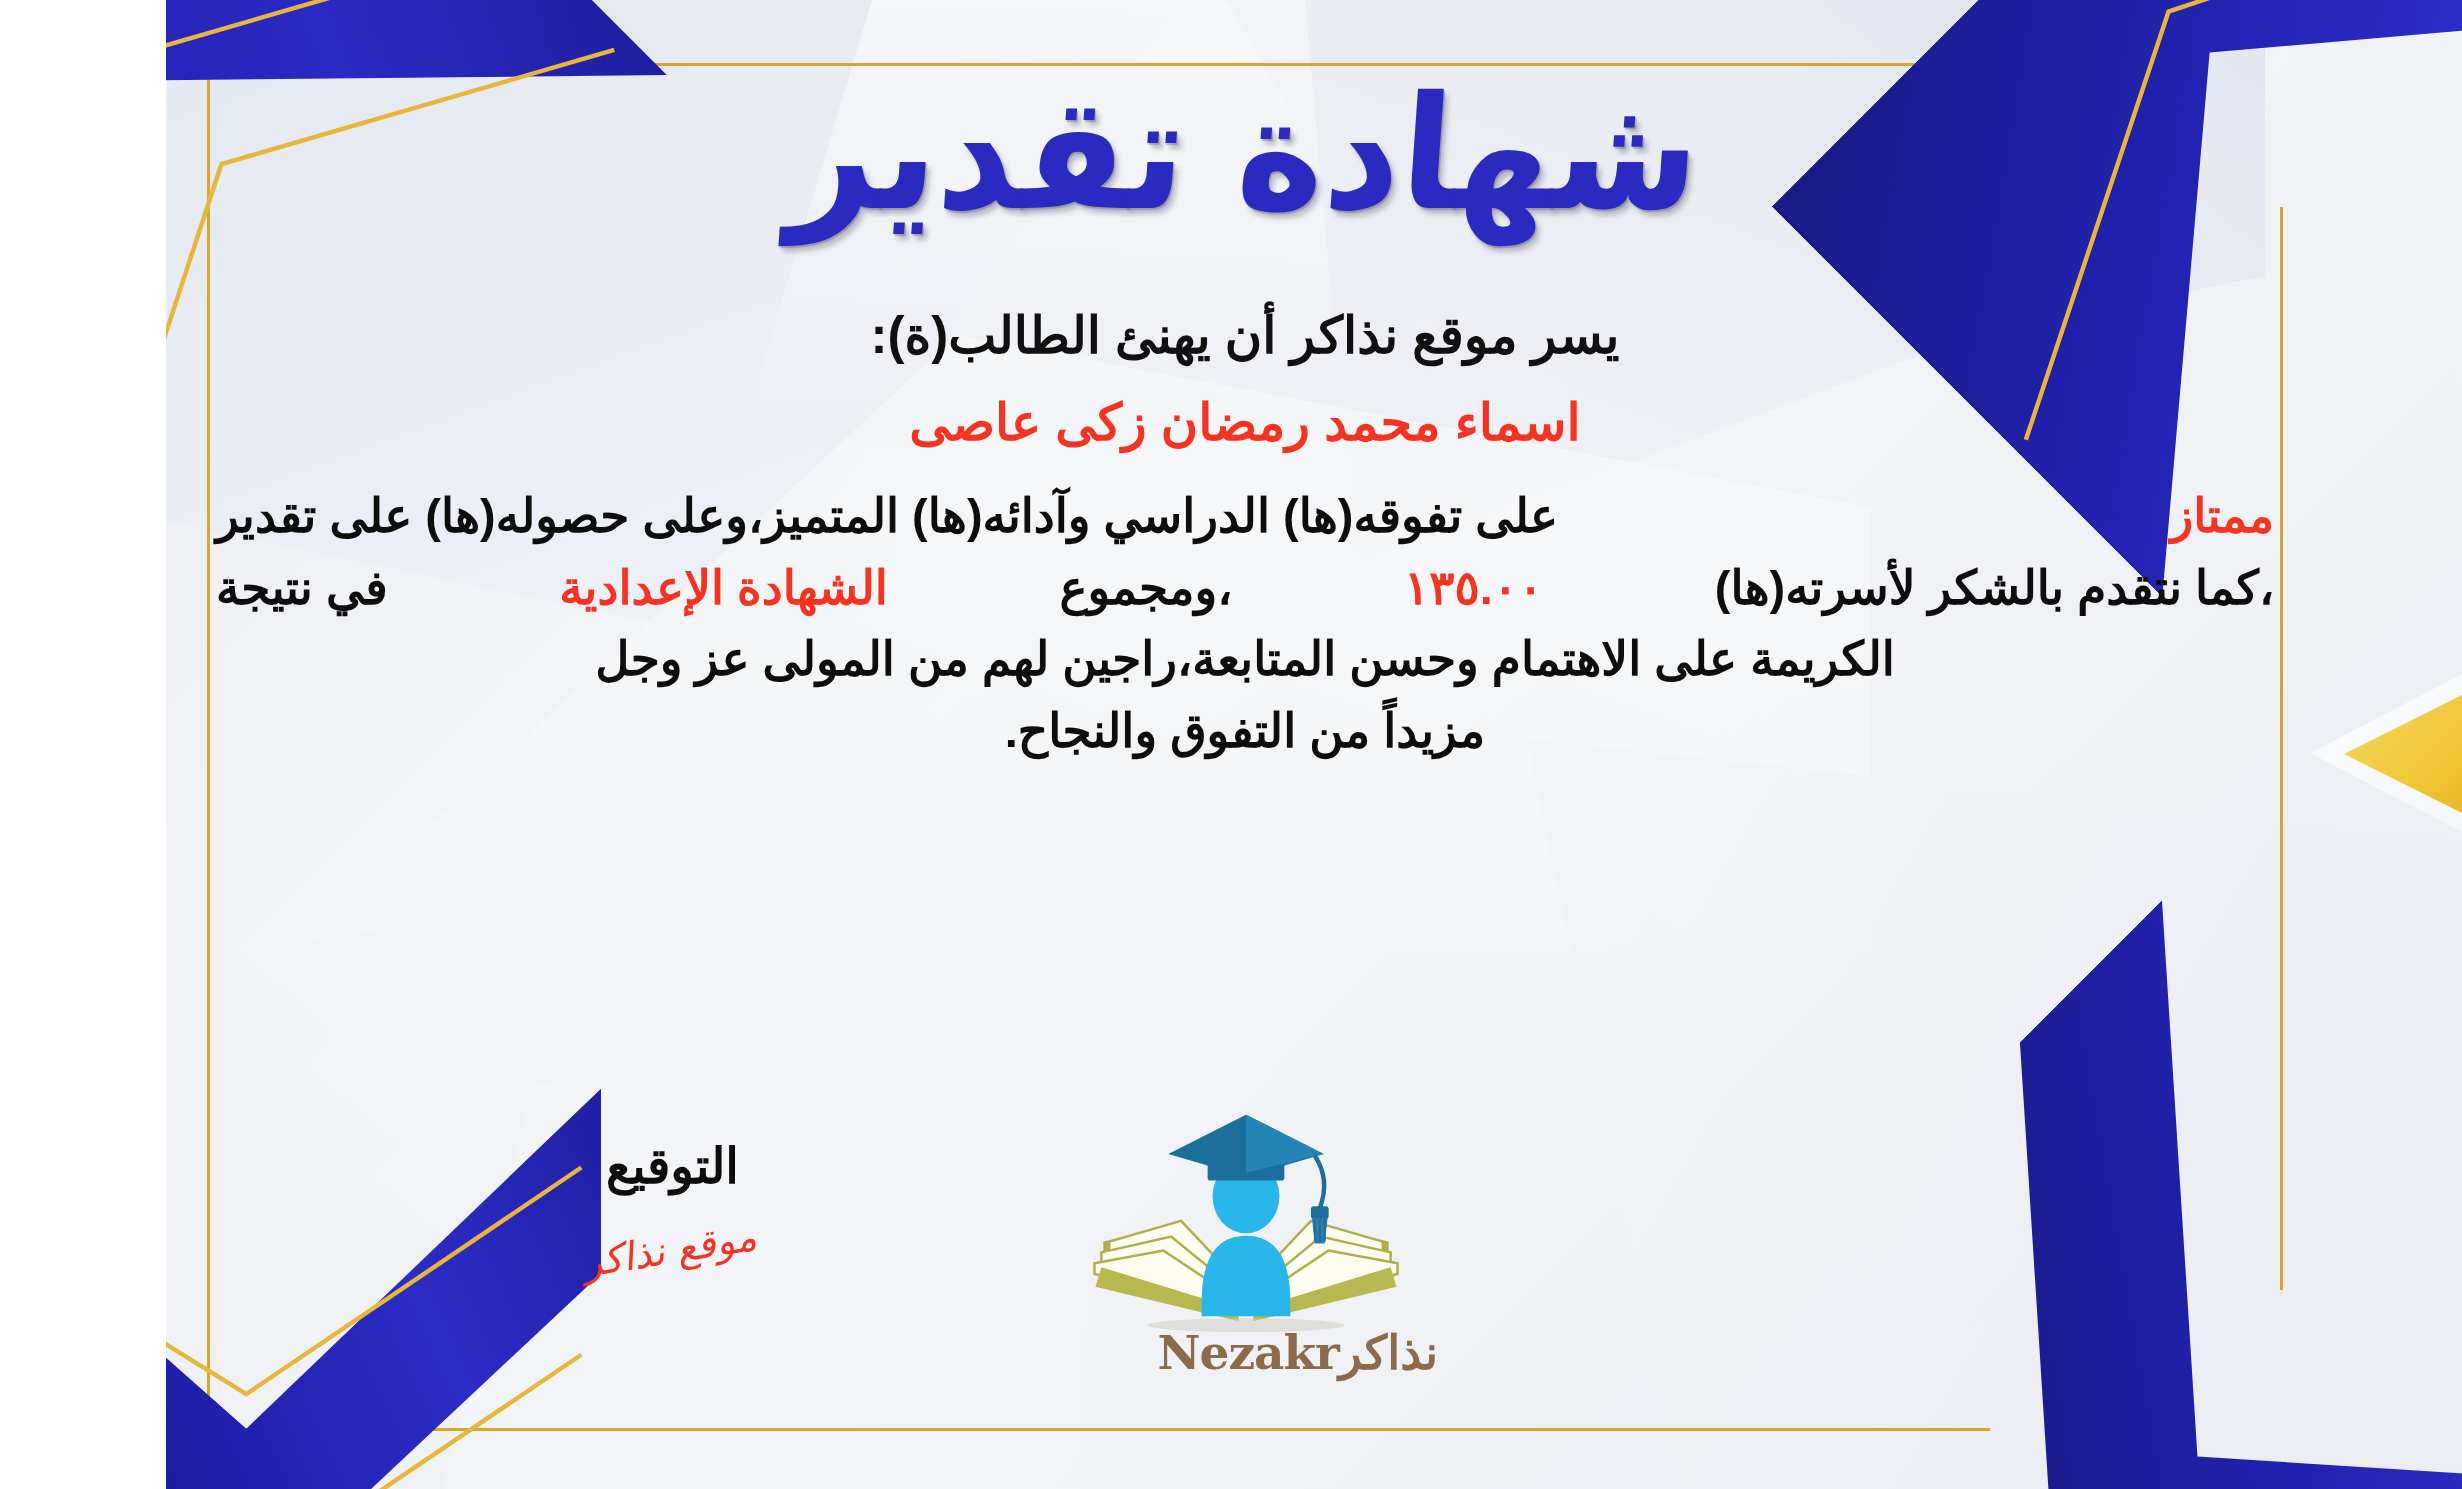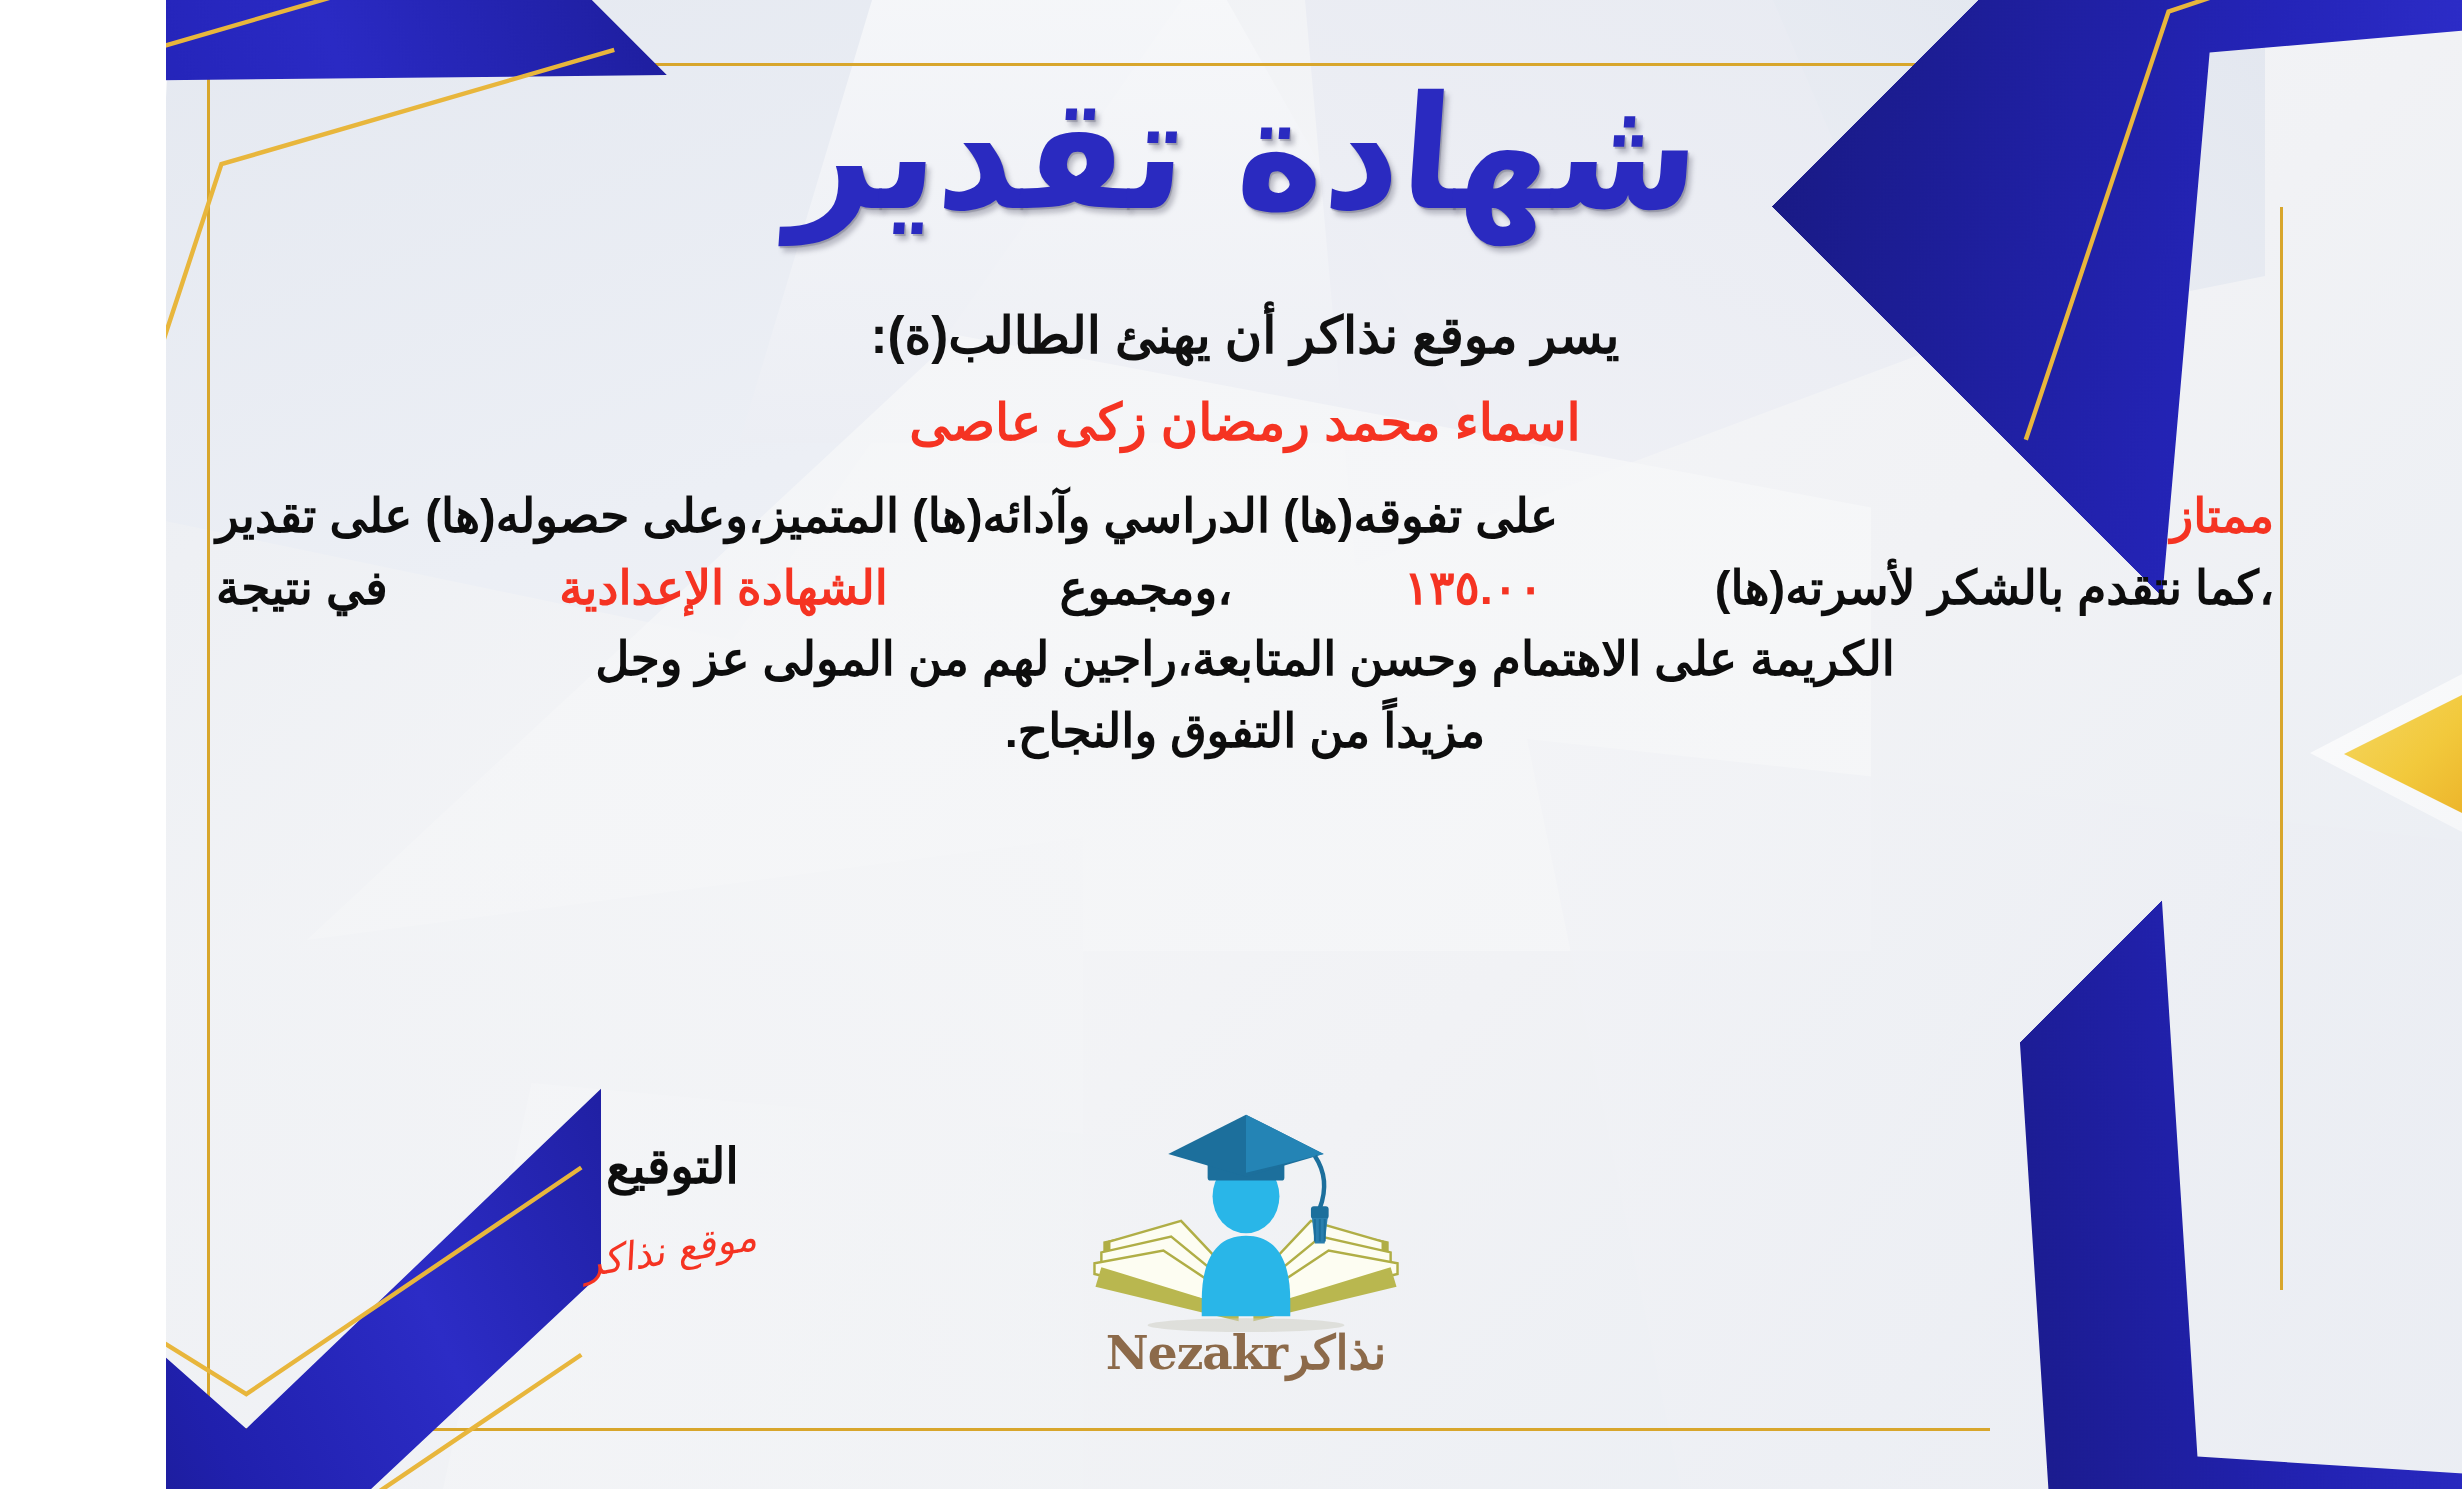--- a/index.html
+++ b/index.html
@@ -216,21 +216,21 @@
   }
 
   
   .logo{
     position:absolute; left:847px; top:4.9px;
     width:384px; height:305px;
   }
   .logo svg{ width:100%; height:100%; }
   .logo-text{
     position:absolute; left:0; top:231px; width:384px;
-    text-align:center;
+    text-align:right;
     font-size:47px; font-weight:800;
     color:#8c6a4a;
     direction:rtl;
     letter-spacing:-1px;
     white-space:nowrap;
   }
   .logo-text .latin{ font-family:"DejaVu Serif", serif; font-weight:700; }
 </style>
 </head>
 <body>

